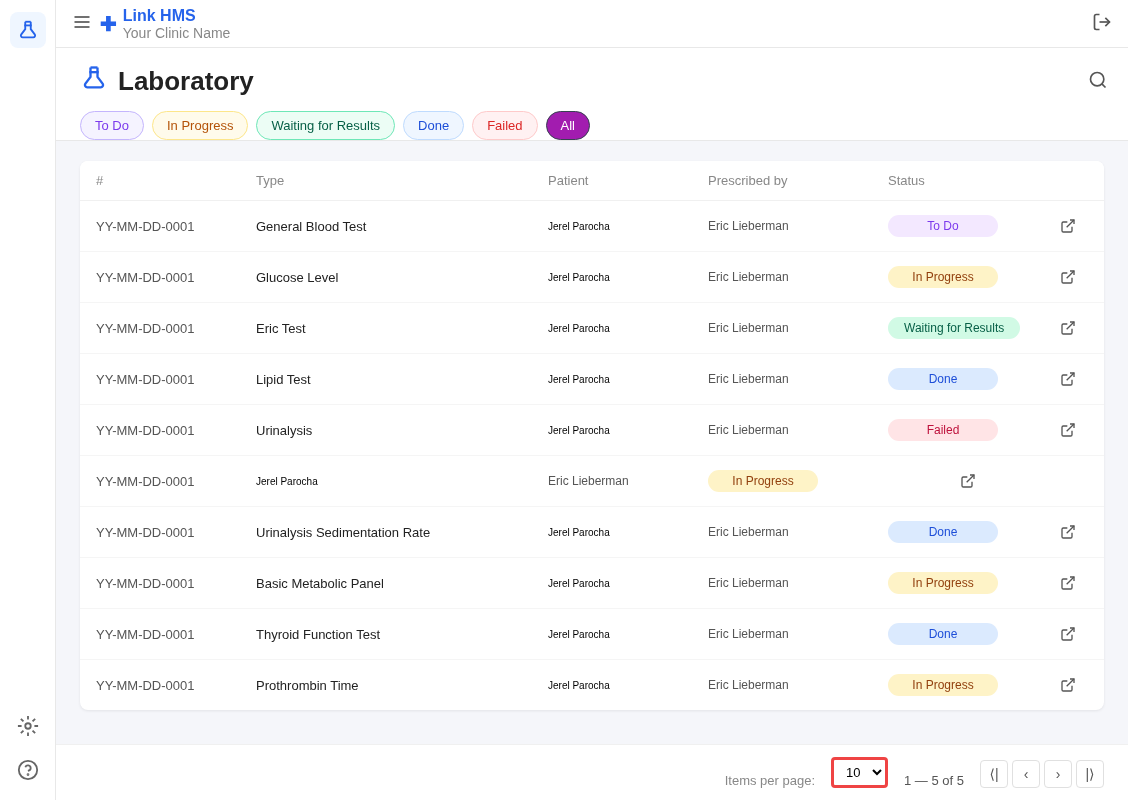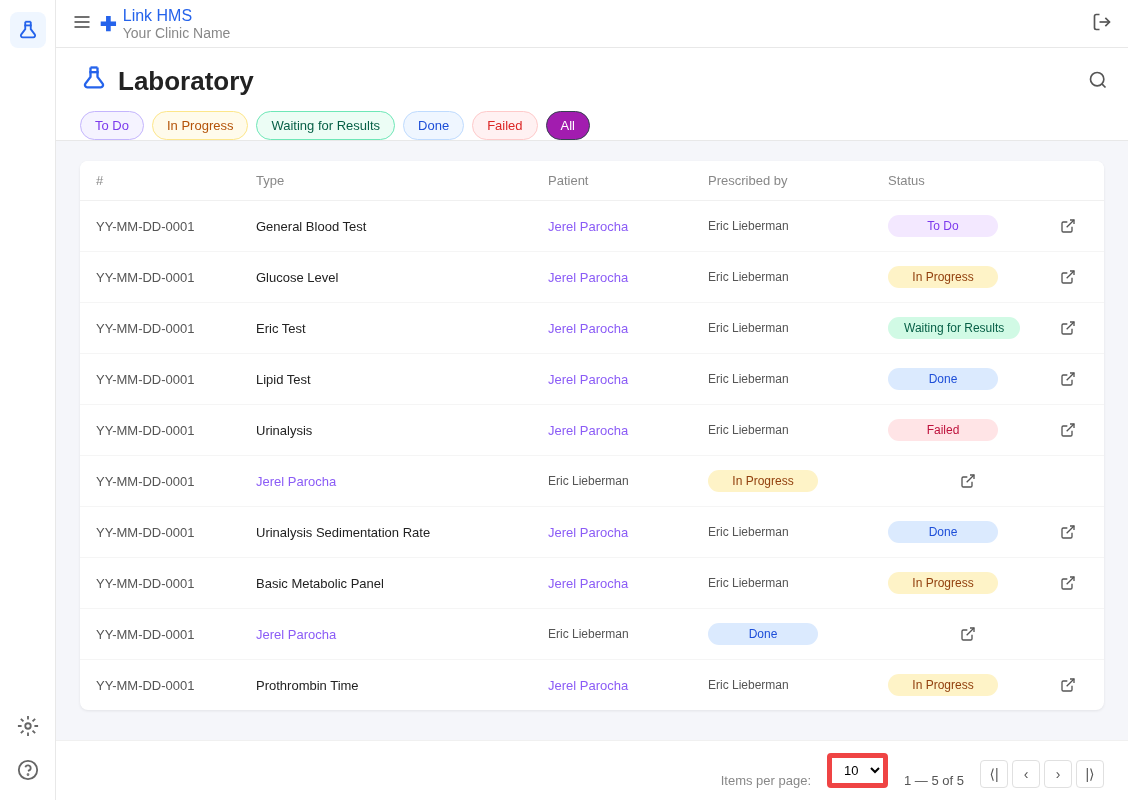--- a/index.html
+++ b/index.html
@@ -11,21 +11,21 @@
     .sidebar { width: 56px; background: #fff; display: flex; flex-direction: column; align-items: center; padding: 12px 0; border-right: 1px solid #e8e8e8; gap: 8px; }
     .sidebar-icon { width: 36px; height: 36px; display: flex; align-items: center; justify-content: center; border-radius: 8px; cursor: pointer; color: #666; }
     .sidebar-icon svg { width: 22px; height: 22px; }
     .sidebar-spacer { flex: 1; }
 
     
     .topbar { height: 48px; background: #fff; border-bottom: 1px solid #e8e8e8; display: flex; align-items: center; padding: 0 16px; gap: 8px; }
     .topbar-menu { color: #555; cursor: pointer; }
     .topbar-brand { display: flex; align-items: center; gap: 6px; flex: 1; }
     .brand-icon { color: #2563eb; font-size: 20px; font-weight: bold; }
-    .brand-name { font-weight: 400; color: #2563eb; font-size: 16px; }
+    .brand-name { font-weight: 700; color: #2563eb; font-size: 16px; }
     .brand-sub { font-size: 14px; color: #888; }
     .topbar-actions { display: flex; align-items: center; gap: 12px; }
 
     
     .main { flex: 1; display: flex; flex-direction: column; overflow: hidden; }
 
     .page-header { background: #fff; padding: 16px 20px 0 24px; border-bottom: 1px solid #e8e8e8; }
     .page-title-row { display: flex; align-items: center; justify-content: space-between; margin-bottom: 12px; }
     .page-title { display: flex; align-items: center; gap: 10px; font-size: 26px; font-weight: 600; color: #222; }
     .page-title-icon { color: #2563eb; font-size: 26px; }
@@ -44,36 +44,36 @@
 
     .data-table { width: 100%; background: #fff; border-radius: 8px; overflow: hidden; box-shadow: 0 1px 3px rgba(0,0,0,0.08); }
 
     .table-header { display: grid; grid-template-columns: 160px 1fr 160px 180px 160px 40px; padding: 12px 16px; background: #fff; border-bottom: 1px solid #f0f0f0; color: #888; font-size: 13px; font-weight: 500; }
 
     .table-row { display: grid; grid-template-columns: 160px 1fr 160px 180px 160px 40px; padding: 14px 16px; border-bottom: 1px solid #f5f5f5; align-items: center; }
     .table-row:last-child { border-bottom: none; }
 
     .cell-id { color: #555; font-size: 13px; }
     .cell-type { color: #222; font-size: 13px; }
-    .cell-patient { color: #8b5cf6; font-size: 13px; }
+    .cell-patient { color: #000000; font-size: 10px; }
     .cell-prescribed { color: #555; font-size: 12px; }
     .cell-status { display: flex; align-items: center; }
     .cell-action { display: flex; align-items: center; justify-content: center; cursor: pointer; color: #555; }
 
     .status-badge { padding: 4px 16px; border-radius: 20px; font-size: 12px; font-weight: 500; text-align: center; min-width: 110px; }
     .status-todo { background: #f3e8ff; color: #7c3aed; }
     .status-inprogress { background: #fef3c7; color: #92400e; }
     .status-waiting { background: #d1fae5; color: #065f46; }
     .status-done { background: #dbeafe; color: #1d4ed8; }
     .status-failed { background: #ffe4e6; color: #be123c; }
 
     
     .pagination-bar { padding: 12px 24px; background: #fff; border-top: 1px solid #f0f0f0; display: flex; align-items: flex-end; justify-content: flex-end; gap: 16px; }
     .pagination-label { color: #888; font-size: 13px; }
-    .pagination-select { border: 5px solid #ef4444; border-radius: 4px; padding: 4px 8px; font-size: 13px; background: #fff; cursor: pointer; }
+    .pagination-select { border: 3px solid #ef4444; border-radius: 4px; padding: 4px 8px; font-size: 13px; background: #fff; cursor: pointer; }
     .pagination-range { color: #555; font-size: 13px; }
     .pagination-controls { display: flex; align-items: center; gap: 4px; }
     .pagination-btn { width: 28px; height: 28px; display: flex; align-items: center; justify-content: center; border: 1px solid #e0e0e0; border-radius: 4px; background: #fff; cursor: pointer; color: #555; font-size: 14px; }
   </style>
 </head>
 <body>
 
 <div class="app-container">
 
   <div class="sidebar">
@@ -295,20 +295,21 @@
       <div class="cell-action">
         <svg width="16" height="16" viewBox="0 0 24 24" fill="none" stroke="currentColor" stroke-width="2">
           <path d="M18 13v6a2 2 0 0 1-2 2H5a2 2 0 0 1-2-2V8a2 2 0 0 1 2-2h6"></path>
           <polyline points="15 3 21 3 21 9"></polyline>
           <line x1="10" y1="14" x2="21" y2="3"></line>
         </svg>
       </div>
     </div>
             <div class="table-row">
       <span class="cell-id">YY-MM-DD-0001</span>
+      <span class="cell-type">Thyroid Function Test</span>
       <span class="cell-patient">Jerel Parocha</span>
       <span class="cell-prescribed">Eric Lieberman</span>
       <div class="cell-status">
         <span class="status-badge status-done">Done</span>
       </div>
       <div class="cell-action">
         <svg width="16" height="16" viewBox="0 0 24 24" fill="none" stroke="currentColor" stroke-width="2">
           <path d="M18 13v6a2 2 0 0 1-2 2H5a2 2 0 0 1-2-2V8a2 2 0 0 1 2-2h6"></path>
           <polyline points="15 3 21 3 21 9"></polyline>
           <line x1="10" y1="14" x2="21" y2="3"></line>

